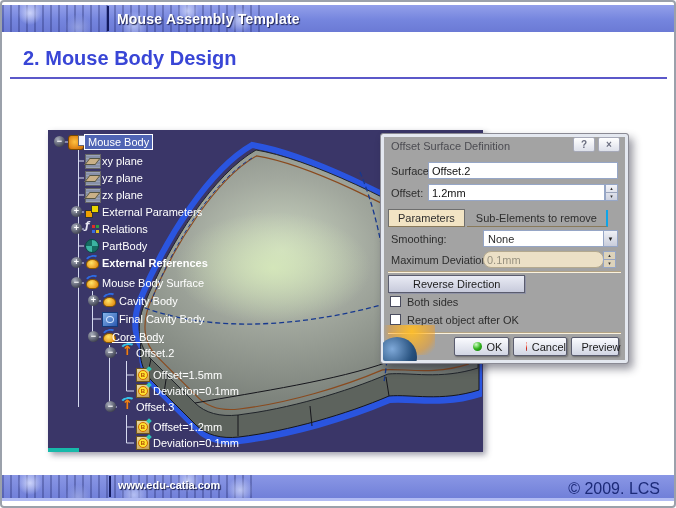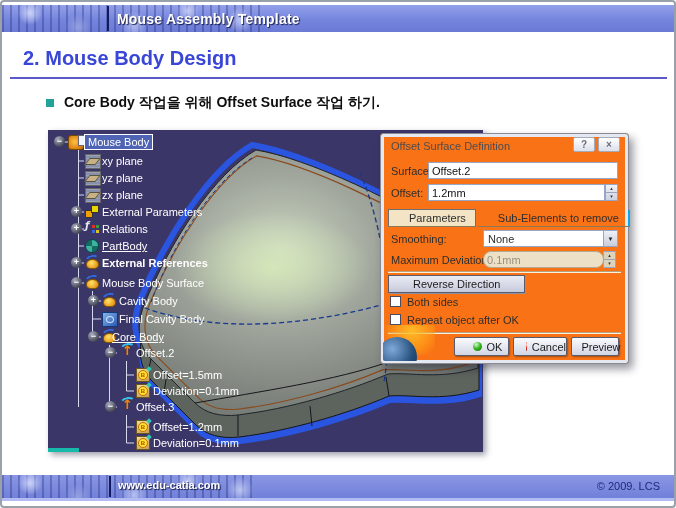--- a/index.html
+++ b/index.html
@@ -18,21 +18,21 @@
      radial-gradient(circle 10px at 186px 6px, rgba(202,210,248,.9), rgba(202,210,248,0) 11px),
      radial-gradient(circle 12px at 238px 15px, rgba(200,208,246,.85), rgba(200,208,246,0) 13px),
      radial-gradient(circle 12px at 76px 22px, rgba(150,162,225,.95), rgba(150,162,225,0) 13px),
      repeating-linear-gradient(90deg, rgba(24,31,94,.30) 0 2px, rgba(255,255,255,0) 2px 8px);}
   .bar-vline{position:absolute;top:1px;bottom:1px;width:2px;background:#121a5e;}
   .top-bar .bar-vline{left:105px;} .bot-bar .bar-vline{left:107px;}
   .bar-title{position:absolute;left:115px;top:6px;color:#fff;font-weight:bold;font-size:14px;
     text-shadow:1px 1px 1px rgba(8,10,50,.85);letter-spacing:.2px;white-space:nowrap;}
   .bot-url{position:absolute;left:116px;top:4px;color:#fff;font-weight:bold;font-size:11px;
     text-shadow:1px 1px 1px rgba(8,10,50,.9);}
-  .bot-copy{position:absolute;right:14px;top:5px;color:#1c2a78;font-size:11px;}
+  .bot-copy{position:absolute;right:14px;top:5px;color:#1c2a78;font-size:16px;}
 
   
   .page-title{position:absolute;left:21px;top:45px;font-size:20px;font-weight:bold;color:#3946d6;white-space:nowrap;}
   .title-rule{position:absolute;left:8px;right:7px;top:75px;height:2px;background:#5b58c9;}
   .bullet-row{position:absolute;left:44px;top:92px;display:flex;align-items:flex-start;}
   .bullet-sq{width:8px;height:8px;background:#23a29a;margin:5px 10px 0 0;}
   .bullet-text{font-size:14px;font-weight:bold;color:#0e0e0e;white-space:nowrap;}
 
   
   .catia{position:absolute;left:46px;top:128px;width:435px;height:322px;background:#3a3668;
@@ -70,38 +70,38 @@
   .i-final-cavity::after{content:"";position:absolute;left:3px;top:3px;width:6px;height:5px;border:1px solid #cfe2ff;border-radius:50%;}
   .i-offset::before{content:"↑";position:absolute;left:3px;top:-2px;color:#f08018;font:bold 13px/14px "DejaVu Sans",sans-serif;text-shadow:0 0 1px #7a3a00;}
   .i-offset::after{content:"";position:absolute;left:1px;top:-3px;width:12px;height:8px;border:2px solid transparent;
     border-top:2px solid #35c2e8;border-radius:50%;transform:rotate(-10deg);}
   .i-parameter{background:linear-gradient(160deg,#e9dba6,#c39f55);border:1px solid #6e551d;width:12px;height:12px;}
   .i-parameter::before{content:"B";position:absolute;left:1px;top:1px;width:8px;height:8px;border-radius:50%;
     background:#ffe330;border:1px solid #d06a00;color:#b04a00;font:bold 6px/8px "Liberation Sans",sans-serif;text-align:center;}
   .i-parameter::after{content:"";position:absolute;right:-2px;top:-2px;width:4px;height:4px;background:#2ec8b8;transform:rotate(45deg);}
 
   
-  .dlg{position:absolute;left:378px;top:131px;width:247px;height:229px;background:#f97316;
+  .dlg{position:absolute;left:378px;top:131px;width:247px;height:229px;background:#a3a3a3;
     border:1px solid #8a8a94;border-radius:3px;font-size:11px;color:#2e2e2e;
     box-shadow:inset 0 0 0 3px #e4e8f0, 4px 5px 9px rgba(25,25,45,.45);}
   .dlg *{box-sizing:border-box;}
   .dlg-title{position:absolute;left:10px;top:6px;color:#4c4c52;}
   .cap-btn{position:absolute;top:3px;height:15px;width:22px;border:1px solid #a6a9b8;border-radius:2px;
     background:linear-gradient(#ffffff,#dde0ea);color:#6b6e80;font:bold 10px/13px "Liberation Sans",sans-serif;text-align:center;}
   .cap-help{right:33px;} .cap-close{right:8px;}
   .fld-lab{position:absolute;white-space:nowrap;}
   .dlg input{position:absolute;height:17px;border:1px solid #96a6c6;background:#fff;font:11px "Liberation Sans",sans-serif;
     padding:0 3px;color:#111;}
   .dlg input.dim{background:#ece0c6;border-color:#b4a98f;color:#97917f;}
   .spin{position:absolute;width:13px;height:17px;border:1px solid #96a6c6;background:linear-gradient(#f2f3f8,#cdd1df);
     display:flex;flex-direction:column;}
   .spin span{flex:1;font-size:5px;line-height:7px;text-align:center;color:#333;}
   .spin span+span{border-top:1px solid #9aa4bc;}
   .tabs{position:absolute;left:7px;top:74px;display:flex;align-items:flex-end;height:19px;}
-  .tab{padding:2px 9px 2px 20px;white-space:nowrap;}
+  .tab{padding:2px 9px 2px 9px;white-space:nowrap;}
   .tab.active{border:1px solid #6e6e6e;border-bottom:1px solid #8a7a5a;background:#f2e4c4;font-weight:normal;}
   .tab.inactive{border-bottom:1px solid #8a7a5a;border-right:2px solid #0ea5e9;margin-left:2px;}
   .sep{position:absolute;left:7px;right:7px;height:2px;border-top:1px solid #b3a384;border-bottom:1px solid #fbf2dd;}
   .btn3d{position:absolute;border:1px solid #5a5c6e;background:linear-gradient(#e9ebf4,#c7cadb);
     box-shadow:1px 1px 0 #8f92a5;padding:2px 24px;white-space:nowrap;color:#1c1c1c;}
   .chk{position:absolute;width:11px;height:11px;background:#fff;border:1px solid #4a4c5e;}
   .chk-lab{position:absolute;white-space:nowrap;}
   .pbtn{position:absolute;height:19px;border:1px solid #5a5c6e;border-radius:2px;
     background:linear-gradient(#fafbfe,#d2d6e4);box-shadow:1px 1px 2px rgba(0,0,0,.35);
     display:flex;align-items:center;justify-content:center;gap:5px;color:#1c1c1c;padding-left:12px;}
@@ -121,24 +121,20 @@
 
   <div class="top-bar">
     <div class="bar-deco"></div>
     <div class="bar-vline"></div>
     <div class="bar-title">Mouse Assembly Template</div>
   </div>
 
   <div class="page-title">2. Mouse Body Design</div>
   <div class="title-rule"></div>
 
-  <div class="bullet-row">
-    <div class="bullet-sq"></div>
-    <div class="bullet-text">Core Body 작업을 위해 Offset Surface 작업 하기.</div>
-  </div>
 
   <div class="catia">
 
     <svg width="435" height="322" viewBox="0 0 435 322">
       <defs>
         <radialGradient id="bodyG" cx="42%" cy="38%" r="78%">
           <stop offset="0%" stop-color="#ccd7c1"></stop>
           <stop offset="35%" stop-color="#a2a89e"></stop>
           <stop offset="70%" stop-color="#7f857e"></stop>
           <stop offset="100%" stop-color="#666c67"></stop>
@@ -198,21 +194,21 @@
       <div class="lbl" style="left: 54px;">External Parameters</div>
     </div>
         <div class="t-row" style="top: 91px;">
       <div class="exp" style="left: 23px;">+</div>
       <div class="icon i-relations" style="left: 37px;"></div>
       <div class="lbl" style="left: 54px;">Relations</div>
     </div>
         <div class="t-row" style="top: 108px;">
 
       <div class="icon i-partbody" style="left: 37px;"></div>
-      <div class="lbl" style="left: 54px; text-decoration: underline;">PartBody</div>
+      <div class="lbl" style="left: 54px;">PartBody</div>
     </div>
         <div class="t-row" style="top: 125px;">
       <div class="exp" style="left: 23px;">+</div>
       <div class="icon i-body" style="left: 37px;"></div>
       <div class="lbl" style="left: 54px; font-weight: bold;">External References</div>
     </div>
         <div class="t-row" style="top: 145px;">
       <div class="exp" style="left: 23px;">−</div>
       <div class="icon i-body" style="left: 37px;"></div>
       <div class="lbl" style="left: 54px;">Mouse Body Surface</div>

